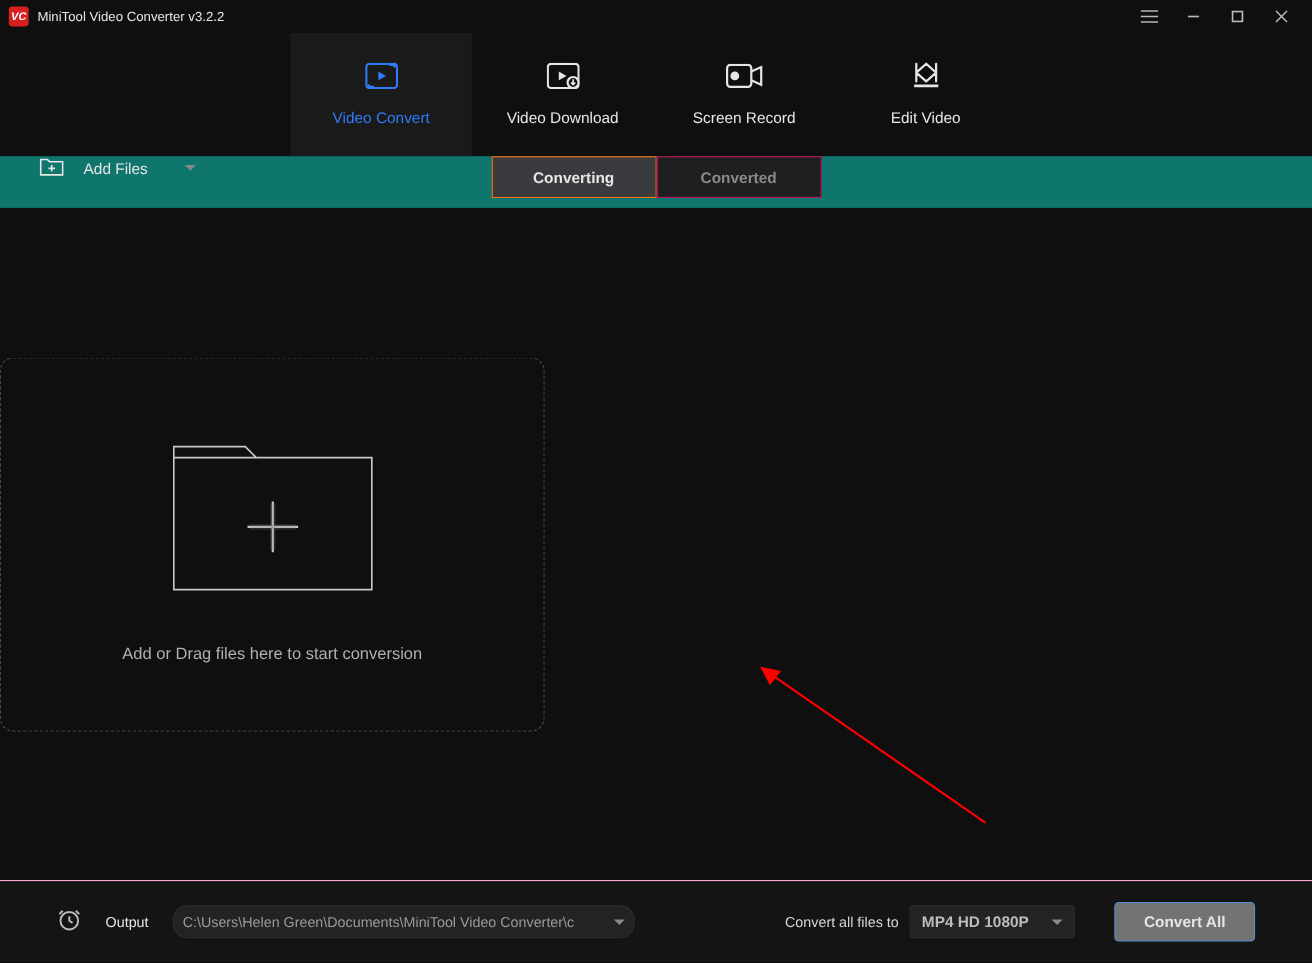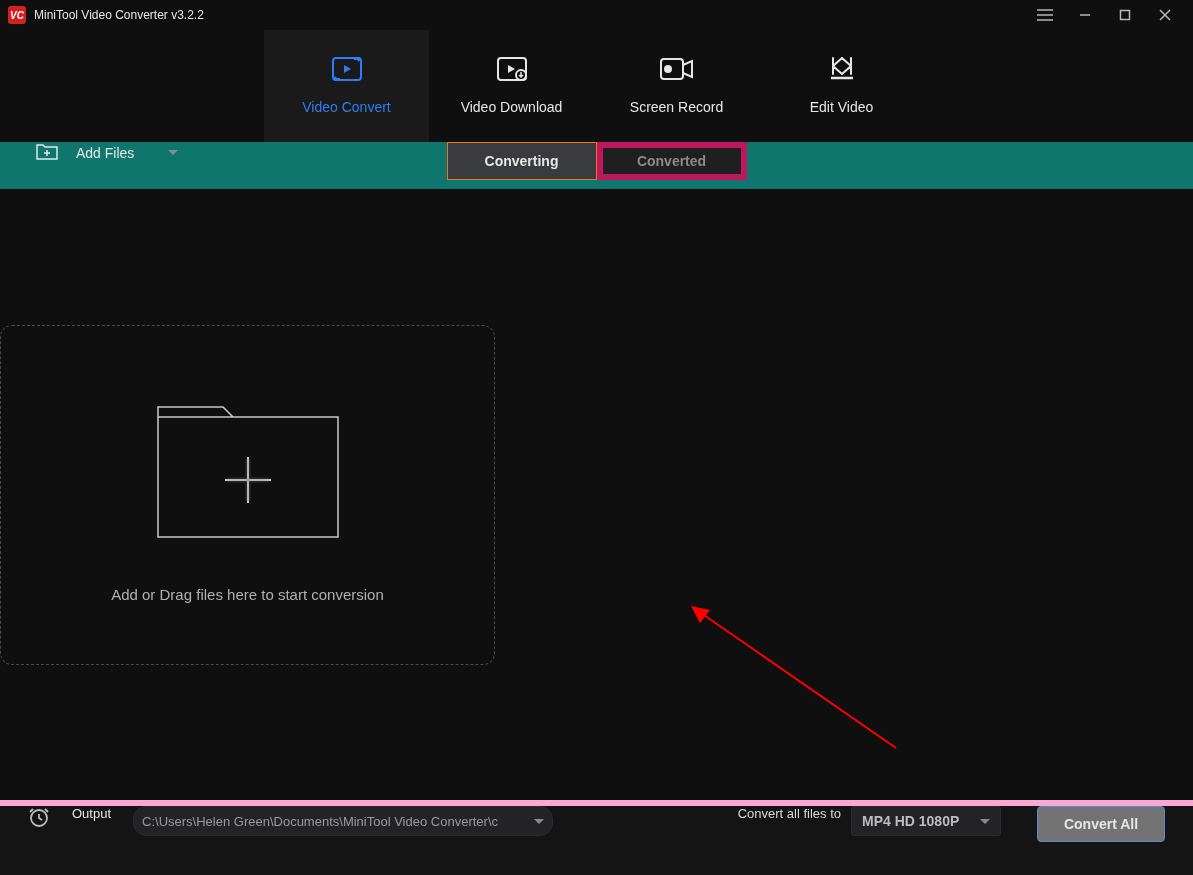--- a/index.html
+++ b/index.html
@@ -21,33 +21,33 @@
 .main-tab.active { background: #1a1a1b; color: #2f7cf6; }
 .main-tab-icon { height: 24px; display: flex; align-items: center; justify-content: center; }
 
 
 .toolbar { height: 47px; background: #0f766e; display: flex; align-items: flex-start; padding: 0 36px; position: relative; }
 .add-files { display: flex; align-items: center; gap: 18px; color: #e6e6e6; font-size: 14px; cursor: pointer; }
 .add-files .caret { margin-left: 16px; }
 .subtab-group { position: absolute; left: 50%; transform: translateX(-50%); display: flex; }
 .subtab { width: 150px; height: 38px; display: flex; align-items: center; justify-content: center; font-size: 14px; font-weight: 600; cursor: pointer; }
 .subtab.active { background: #3a3b3e; color: #e6e6e6; border: 1px solid #f97316; }
-.subtab.inactive { background: #1f1f21; color: #8a8a8a; border: 6px solid #be185d; }
+.subtab.inactive { background: #1f1f21; color: #8a8a8a; border: 1px solid #be185d; }
 
 
 .content { flex: 1; background: #0f0f10; display: flex; align-items: center; justify-content: flex-start; }
 .dropzone { width: 495px; height: 340px; border: 1px dashed #4a4a4a; border-radius: 12px; display: flex; flex-direction: column; align-items: center; justify-content: center; gap: 40px; cursor: pointer; }
 .folder-icon { position: relative; }
 .drop-text { color: #b0b0b0; font-size: 15px; }
 
 
 .annotation-arrow { position: absolute; left: 686px; top: 598px; pointer-events: none; }
 
 
-.bottombar { height: 75px; background: #141415; display: flex; padding: 0 28px; border-top: 6px solid #f9a8d4; }
+.bottombar { height: 75px; background: #141415; display: flex; align-items: center; padding: 0 52px; border-top: 1px solid #f9a8d4; }
 .clock-icon { margin-right: 22px; }
 .output-label { color: #e6e6e6; font-size: 13px; margin-right: 22px; }
 .path-field { width: 420px; height: 30px; background: #232326; border: 1px solid #2c2c2f; border-radius: 13px; display: flex; align-items: center; padding: 0 8px; color: #9a9a9a; font-size: 13px; cursor: pointer; overflow: hidden; white-space: nowrap; }
 .path-field .caret { margin-left: auto; flex-shrink: 0; }
 .spacer { flex: 1; }
 .convert-label { color: #d8d8d8; font-size: 13px; margin-right: 10px; }
 .format-field { width: 150px; height: 30px; background: #232326; border: 1px solid #2c2c2f; border-radius: 3px; display: flex; align-items: center; padding: 0 10px; color: #bcbcbc; font-size: 14px; font-weight: 600; cursor: pointer; margin-right: 36px; }
 .format-field .caret { margin-left: auto; }
 .convert-btn { width: 128px; height: 36px; background: #737373; border: 1px solid #5a89d0; border-radius: 4px; display: flex; align-items: center; justify-content: center; color: #e6e6e6; font-size: 14px; font-weight: 600; cursor: pointer; }
 

